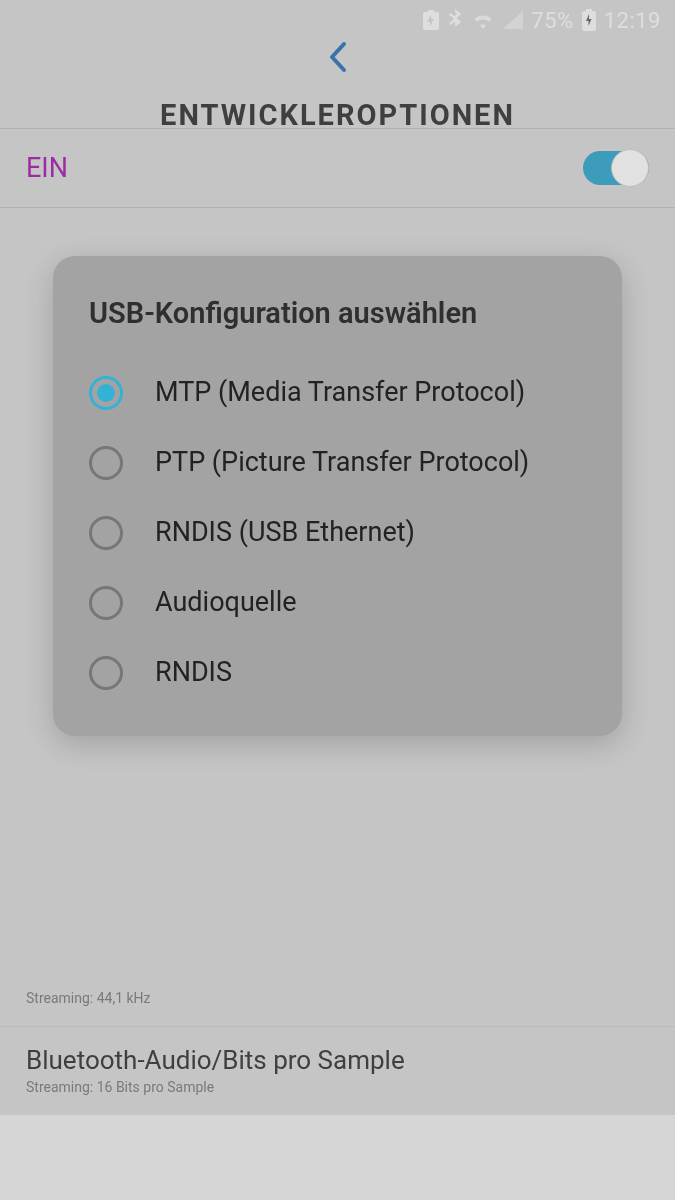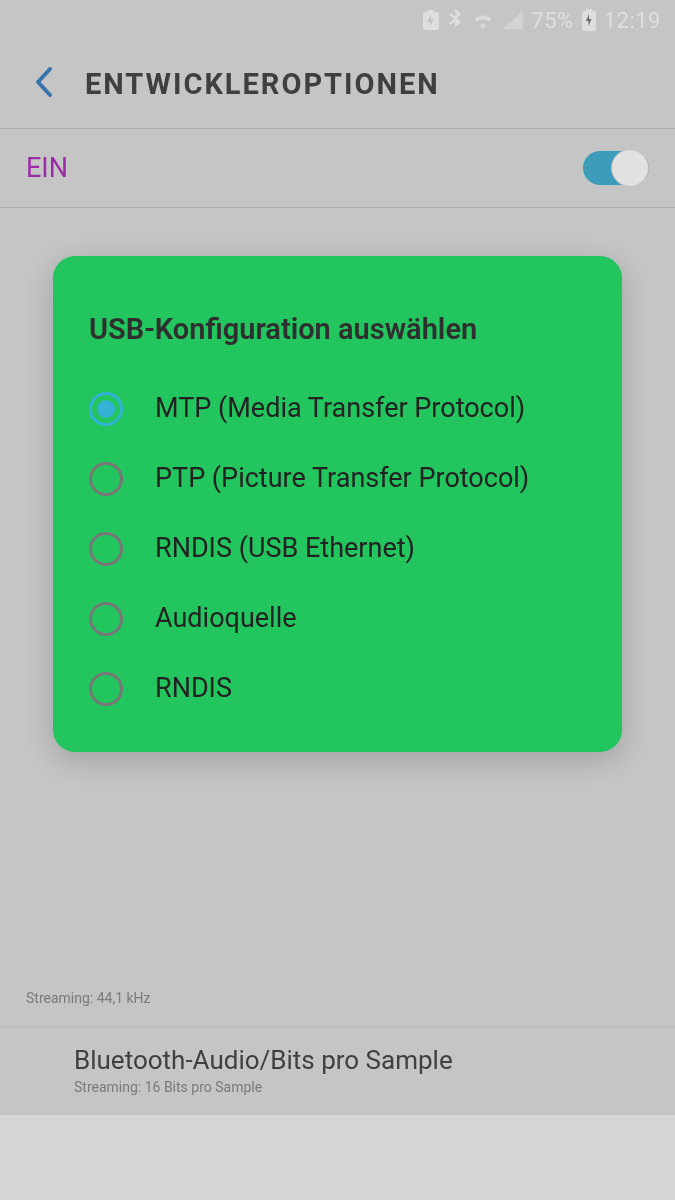--- a/index.html
+++ b/index.html
@@ -21,21 +21,22 @@
     color: #f5f5f5;
     font-size: 22px;
   }
   .status-bar .icon { display:inline-flex; align-items:center; }
   .status-text { font-size: 22px; letter-spacing: 0.5px; }
   .header {
     display: flex;
     align-items: center;
     height: 88px;
     padding: 0 33px;
-    gap: 30px;
+    gap: 20px;
+    flex-direction: column;
   }
   .back-arrow { color:#2b6fb5; }
   .header-title {
     font-size: 29px;
     font-weight: 700;
     letter-spacing: 2px;
     color: #333;
   }
   .divider { height: 1px; background: #bdbdbd; }
   .row {
@@ -49,36 +50,36 @@
     width: 66px; height: 34px; border-radius: 17px;
     background: #2fa4c9; position: relative;
   }
   .toggle .knob {
     position:absolute; right:0; top:-2px;
     width:38px; height:38px; border-radius:50%;
     background:#f8f8f8; border:1px solid #ccc;
   }
   .list { padding: 0 0; }
   .list-item { padding: 18px 26px 20px; border-bottom:1px solid #c8c8c8; }
-  .list-item:last-child { border-bottom:none;margin-left:48px; }
+  .list-item:last-child { border-bottom:none; }
   .item-title { font-size:26px; color:#333; }
   .item-sub { font-size:14px; color:#7a7a7a; margin-top:4px; }
 
   
   .modal-backdrop {
     position:absolute; inset:0;
     background: rgba(0,0,0,0.0);
   }
   .modal {
     position:absolute;
     left: 53px; right: 53px; top: 256px;
-    background: #22c55e;
+    background: #a3a3a3;
     border-radius: 22px;
     box-shadow: 0 8px 30px rgba(0,0,0,0.18);
-    padding: 56px 30px 28px 30px;
+    padding: 40px 30px 28px 30px;
   }
   .modal-title {
     font-size: 29px; font-weight: 600; color:#2f2f2f;
     margin-bottom: 28px;
     padding-left: 6px;
   }
   .option {
     display:flex; align-items:center; gap: 32px;
     padding: 18px 6px;
   }

